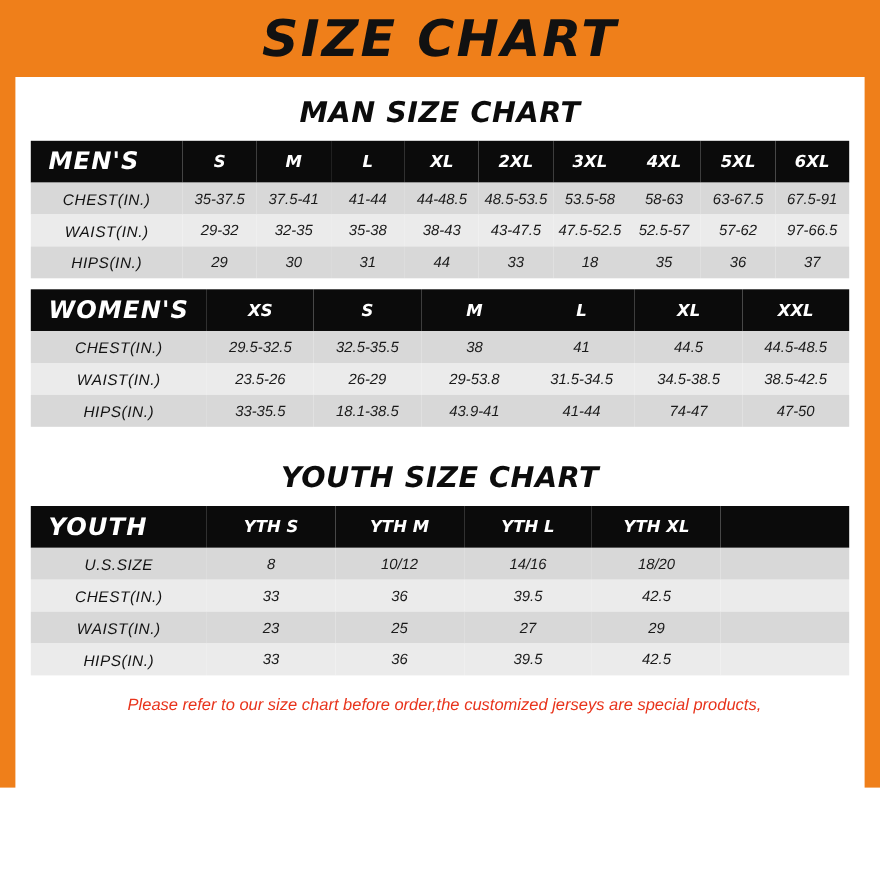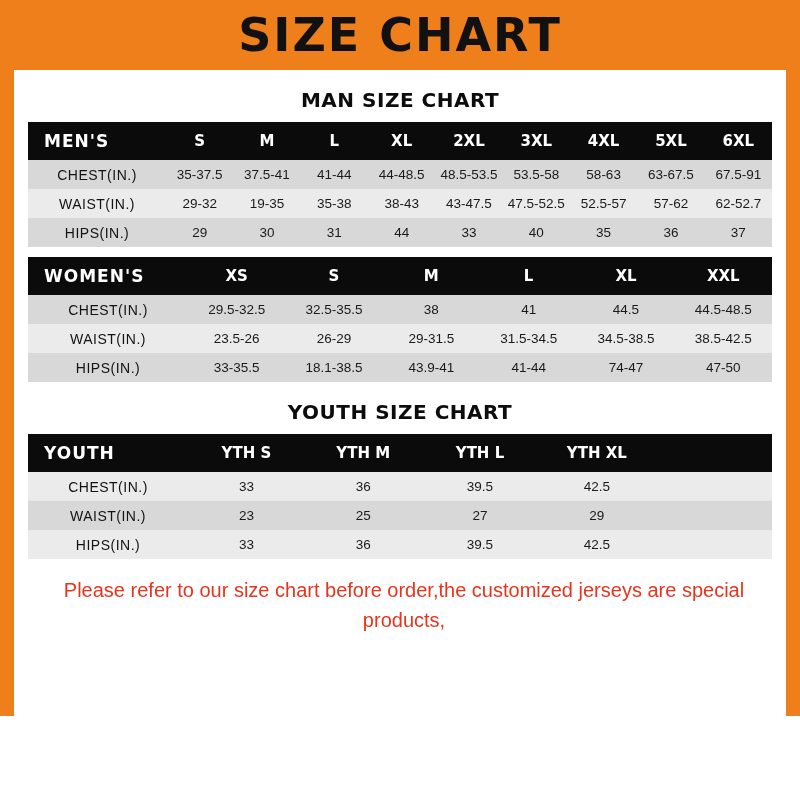--- a/index.html
+++ b/index.html
@@ -14,20 +14,21 @@
     overflow: hidden;
   }
   .page {
     position: relative;
     width: 800px;
     height: 716px;
     background: #ffffff;
     box-sizing: border-box;
     border-left: 14px solid #ef7f1a;
     border-right: 14px solid #ef7f1a;
+    font-style: italic;
   }
   .banner {
     background: #ef7f1a;
     height: 70px;
     display: flex;
     align-items: center;
     justify-content: center;
     margin: 0 -14px;
   }
   .banner-title {
@@ -38,27 +39,27 @@
     color: #111111;
     line-height: 1;
   }
   .content {
     padding: 0 14px;
   }
   .section-title {
     text-align: center;
     font-family: "DejaVu Sans", sans-serif;
     font-weight: bold;
-    font-size: 20px;
+    font-size: 26px;
     color: #0c0c0c;
     letter-spacing: 0.5px;
   }
   .sec-man .section-title { margin-top: 18px; }
   .sec-women .section-title { margin-top: 22px; }
-  .sec-youth .section-title { margin-top: 18px; }
+  .sec-youth .section-title { margin-top: 32px; }
 
   table.size-table {
     width: 744px;
     margin: 10px auto 0 auto;
     border-collapse: collapse;
     table-layout: fixed;
   }
   table.size-table th, table.size-table td {
     text-align: center;
     font-size: 13.5px;
@@ -71,38 +72,38 @@
     background: #0b0b0b;
     color: #ffffff;
     height: 38px;
     font-family: "DejaVu Sans", sans-serif;
     font-weight: bold;
     font-size: 15px;
   }
   table.size-table thead th.corner {
     text-align: left;
     padding-left: 16px;
-    font-size: 17px;
+    font-size: 22px;
     letter-spacing: 1px;
   }
   table.size-table tbody tr.odd td { background: #d8d8d8; }
   table.size-table tbody tr.even td { background: #ebebeb; }
   table.size-table tbody td.rowlabel {
     text-align: center;
     font-size: 14px;
     letter-spacing: 0.5px;
     color: #131313;
   }
   .men-table td.rowlabel, .men-table th.corner { }
   .footer-note {
     margin: 16px auto 0 auto;
     width: 752px;
     text-align: center;
     color: #e8341c;
-    font-size: 20px;
+    font-size: 15px;
     line-height: 1.5;
     font-family: "Liberation Sans", sans-serif;
   }
   .footer-note span { display: block; }
 </style>
 </head>
 <body>
 
 <div class="page">
 
@@ -142,37 +143,37 @@
             <td>44-48.5</td>
             <td>48.5-53.5</td>
             <td>53.5-58</td>
             <td>58-63</td>
             <td>63-67.5</td>
             <td>67.5-91</td>
           </tr>
           <tr class="even">
             <td class="rowlabel">WAIST(IN.)</td>
             <td>29-32</td>
-            <td>19-35</td>
+            <td>32-35</td>
             <td>35-38</td>
             <td>38-43</td>
             <td>43-47.5</td>
             <td>47.5-52.5</td>
             <td>52.5-57</td>
             <td>57-62</td>
-            <td>62-52.7</td>
+            <td>97-66.5</td>
           </tr>
           <tr class="odd">
             <td class="rowlabel">HIPS(IN.)</td>
             <td>29</td>
             <td>30</td>
             <td>31</td>
             <td>44</td>
             <td>33</td>
-            <td>40</td>
+            <td>18</td>
             <td>35</td>
             <td>36</td>
             <td>37</td>
           </tr>
         </tbody>
       </table>
     </div>
 
     <div class="sec-women">
       <table class="size-table women-table">
@@ -198,21 +199,21 @@
             <td>32.5-35.5</td>
             <td>38</td>
             <td>41</td>
             <td>44.5</td>
             <td>44.5-48.5</td>
           </tr>
           <tr class="even">
             <td class="rowlabel">WAIST(IN.)</td>
             <td>23.5-26</td>
             <td>26-29</td>
-            <td>29-31.5</td>
+            <td>29-53.8</td>
             <td>31.5-34.5</td>
             <td>34.5-38.5</td>
             <td>38.5-42.5</td>
           </tr>
           <tr class="odd">
             <td class="rowlabel">HIPS(IN.)</td>
             <td>33-35.5</td>
             <td>18.1-38.5</td>
             <td>43.9-41</td>
             <td>41-44</td>
@@ -234,20 +235,28 @@
           <tr>
             <th class="corner">YOUTH</th>
             <th>YTH S</th>
             <th>YTH M</th>
             <th>YTH L</th>
             <th>YTH XL</th>
             <th></th>
           </tr>
         </thead>
         <tbody>
+          <tr class="odd">
+            <td class="rowlabel">U.S.SIZE</td>
+            <td>8</td>
+            <td>10/12</td>
+            <td>14/16</td>
+            <td>18/20</td>
+            <td></td>
+          </tr>
           <tr class="even">
             <td class="rowlabel">CHEST(IN.)</td>
             <td>33</td>
             <td>36</td>
             <td>39.5</td>
             <td>42.5</td>
             <td></td>
           </tr>
           <tr class="odd">
             <td class="rowlabel">WAIST(IN.)</td>

